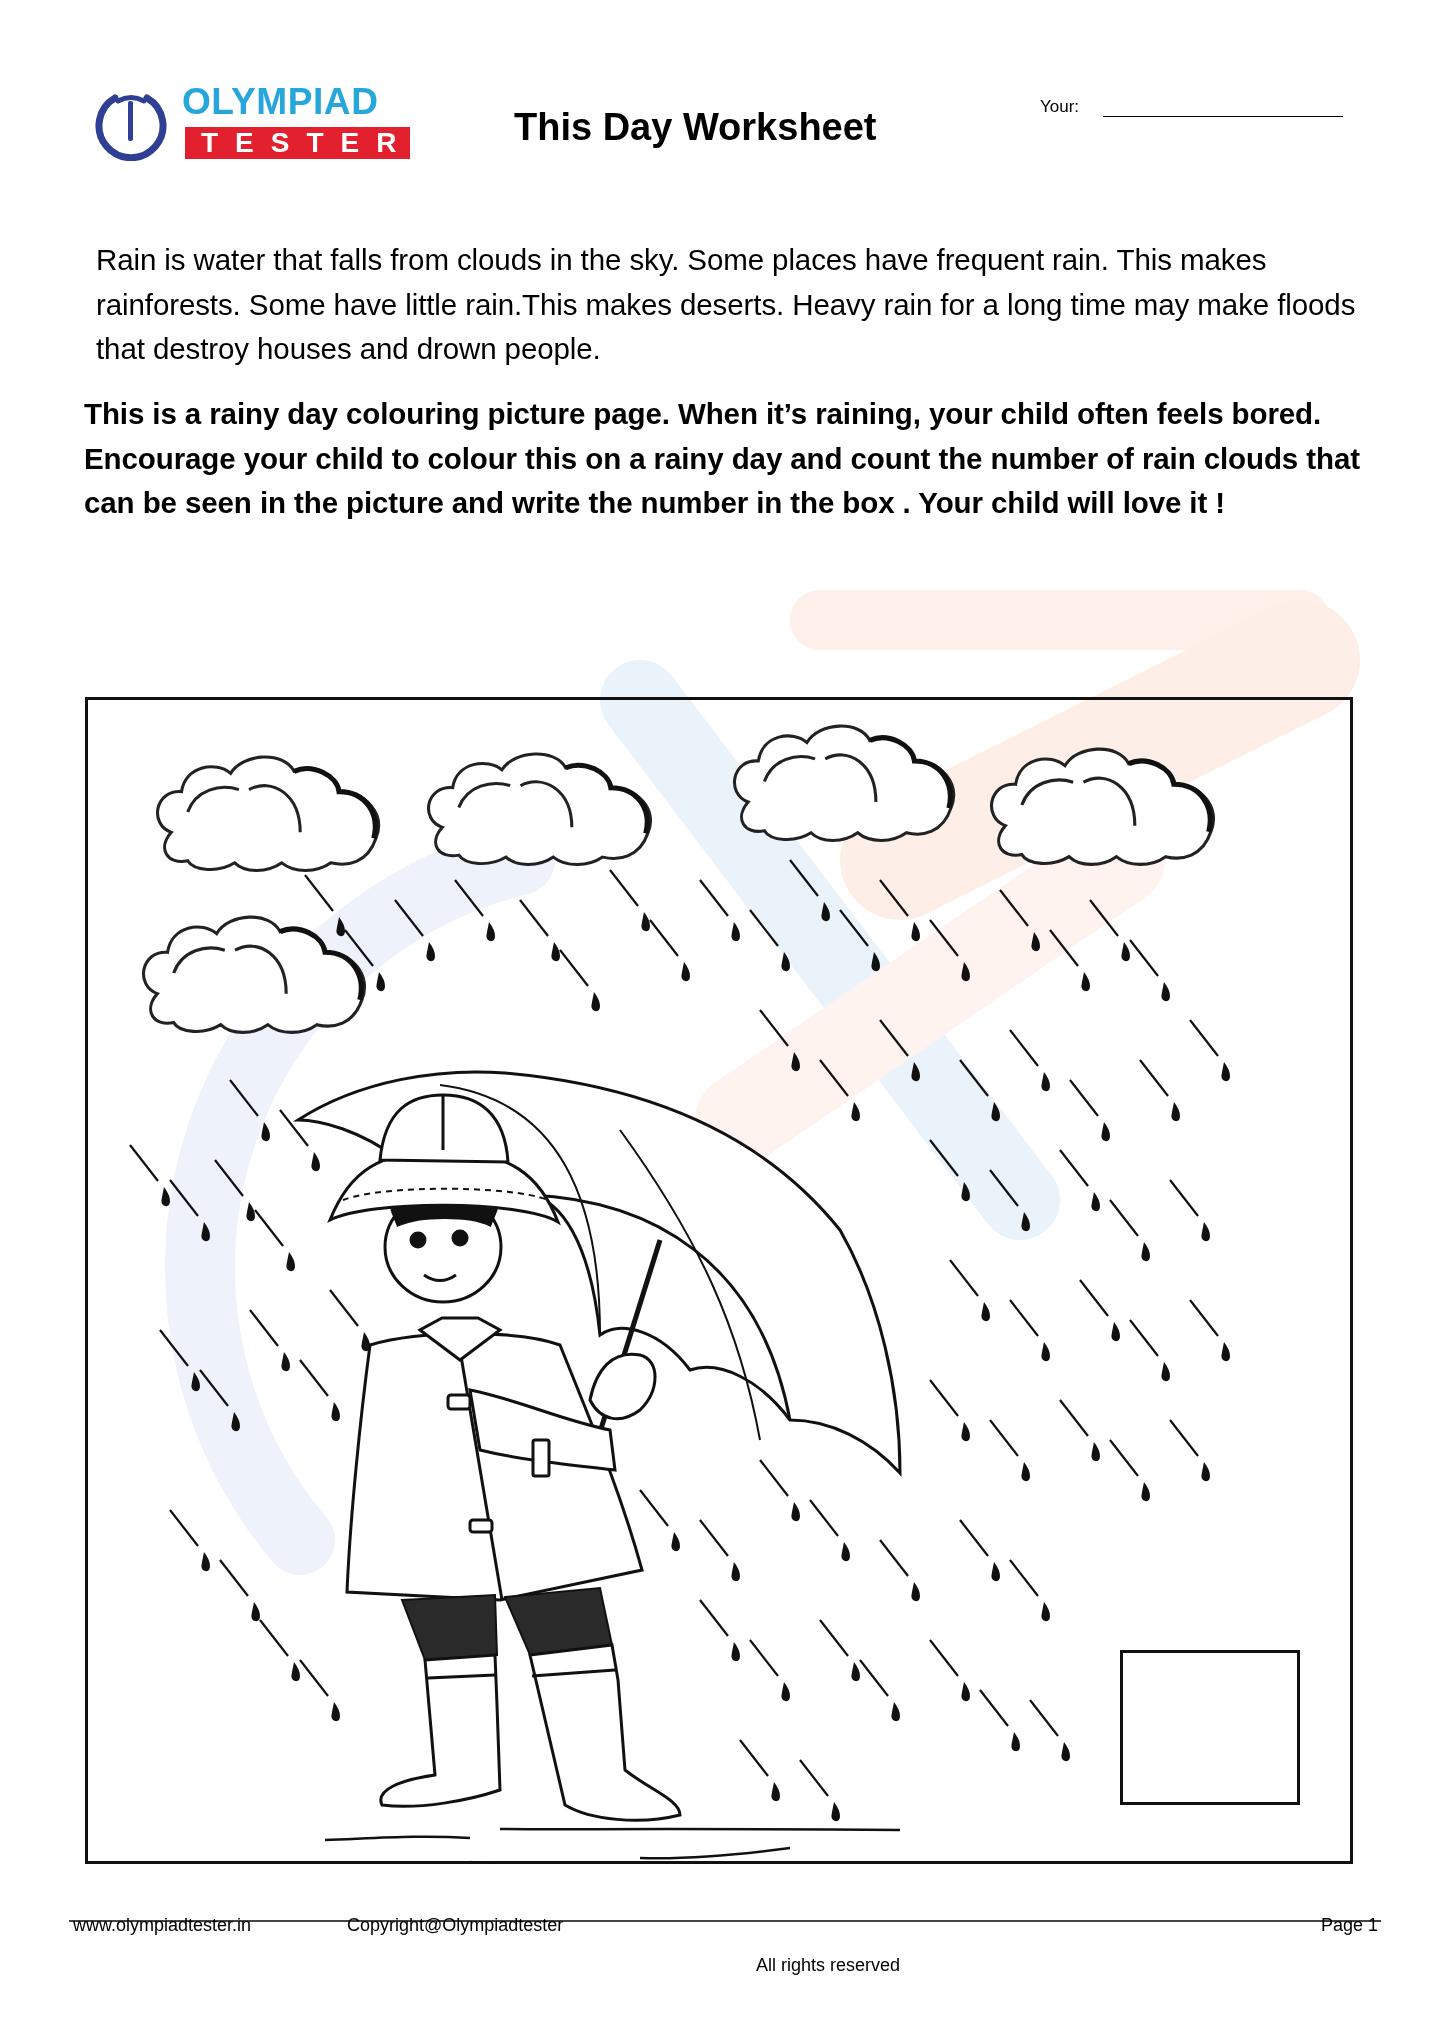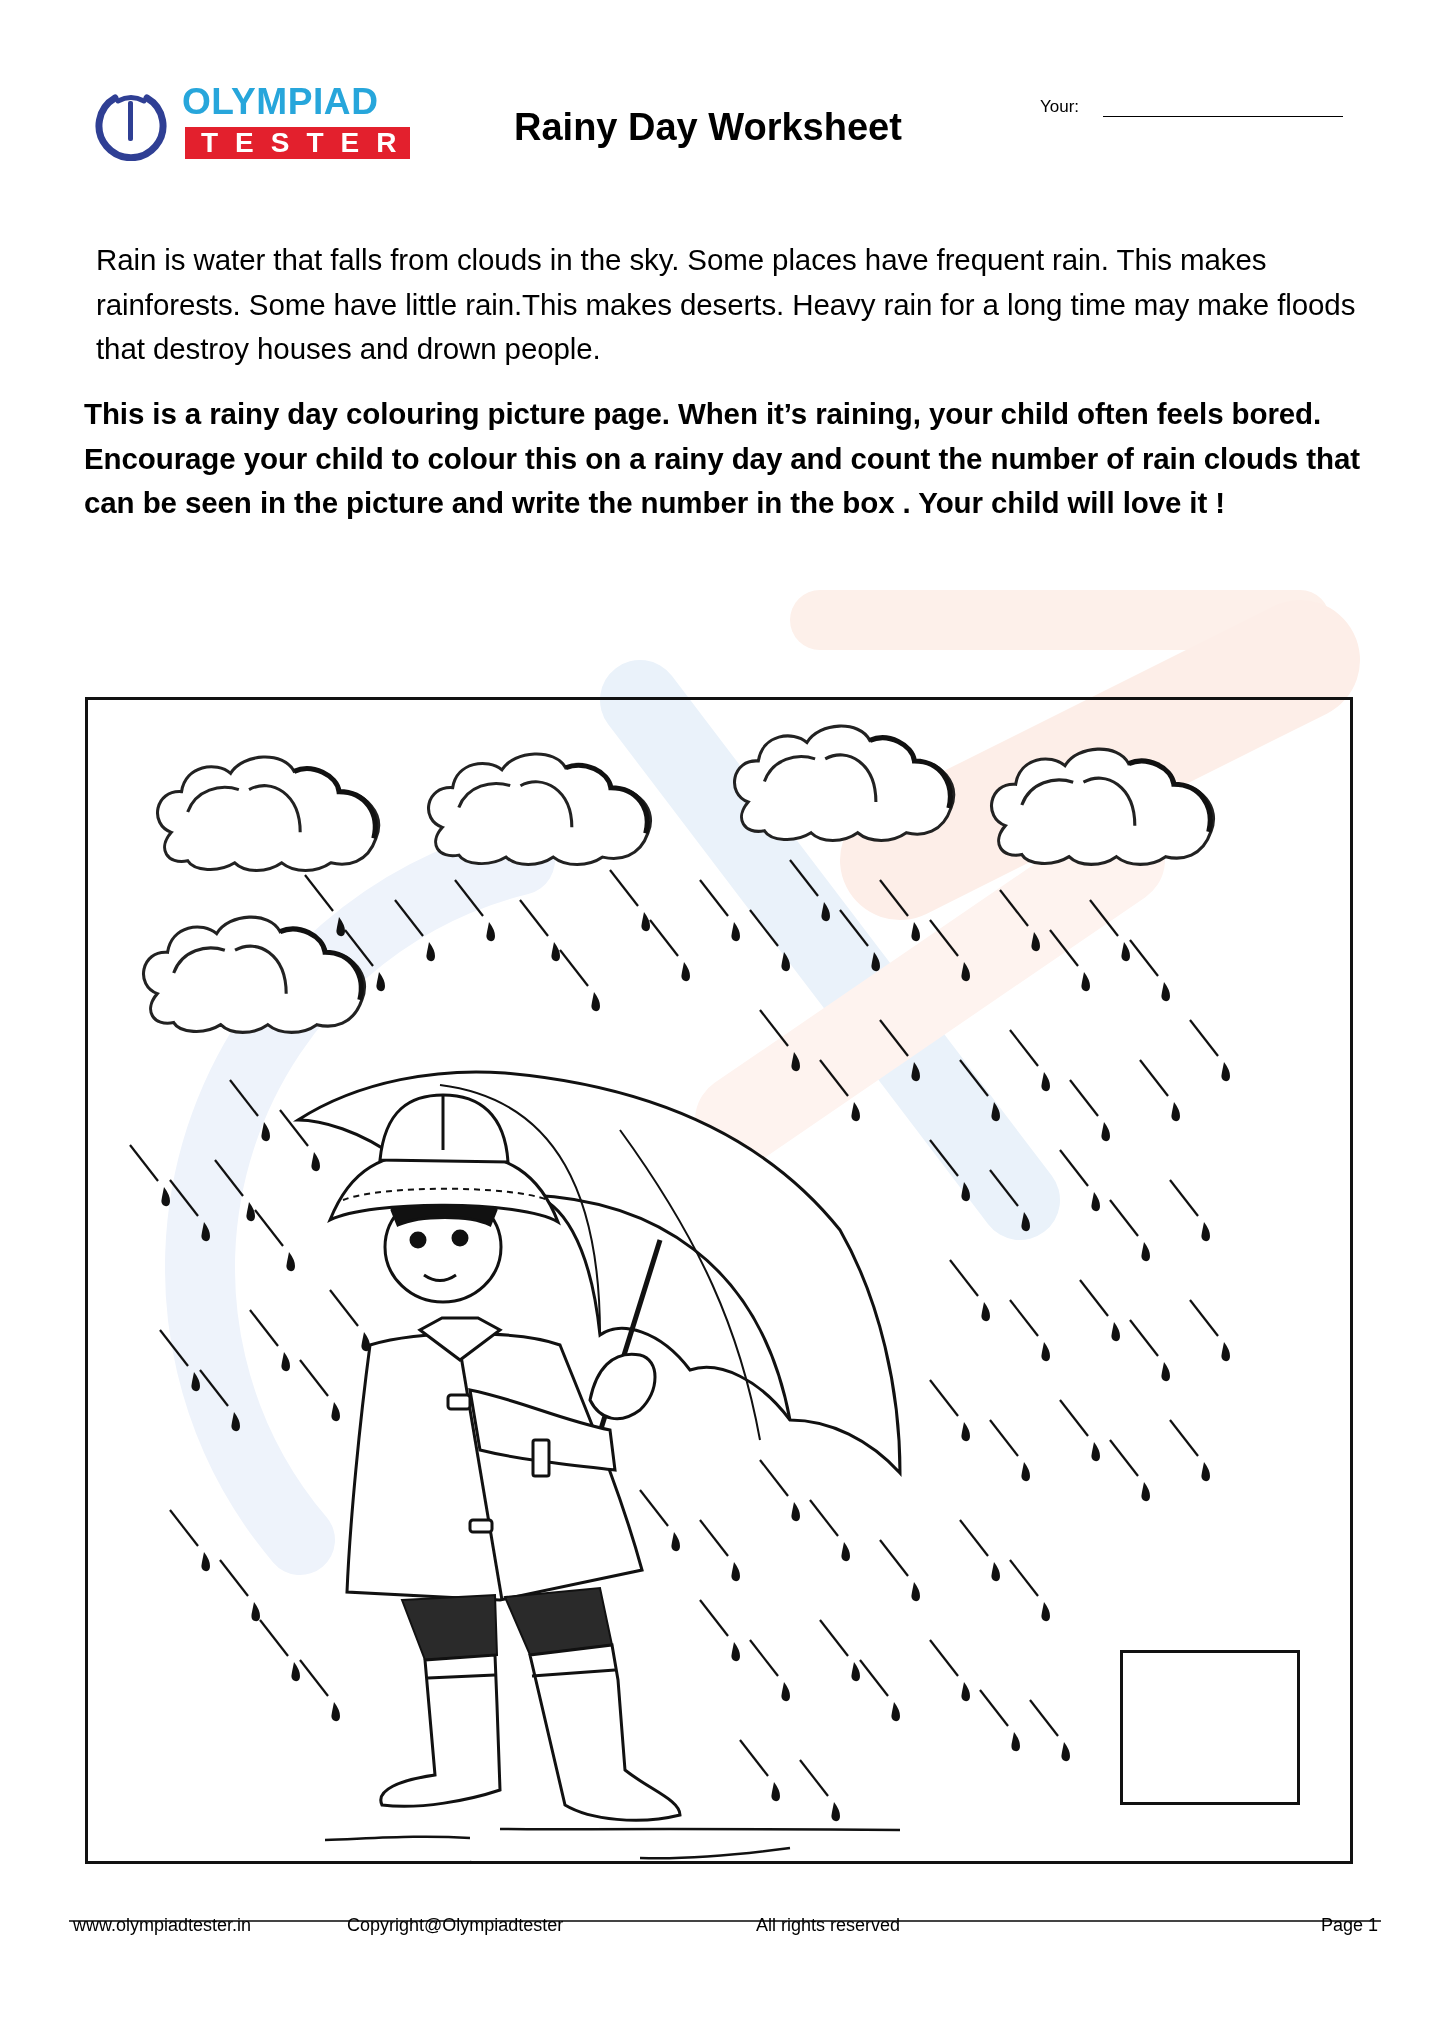--- a/index.html
+++ b/index.html
@@ -31,21 +31,21 @@
   
   .frame { left: 85px; top: 697px; width: 1268px; height: 1167px; border: 3px solid #111; box-sizing: border-box; }
   .frame svg { position: absolute; left: -3px; top: -3px; }
   .answer-box { left: 1120px; top: 1650px; width: 180px; height: 155px; border: 3.5px solid #111; box-sizing: border-box; background: #fff; }
 
   
   .footer-line { left: 69px; top: 1920px; width: 1312px; height: 0; border-top: 2px solid #444; }
   .footer-text { top: 1913px; font-size: 18px; line-height: 24px; white-space: nowrap; }
   .f-web { left: 73px; }
   .f-copy { left: 347px; }
-  .f-rights { left: 756px; }
+  .f-rights { left: 756px; margin-top: 40px; }
   .f-page { right: 67px; }
 </style>
 </head>
 <body>
 
 <svg class="watermark" viewBox="0 0 1240 1200" width="1240" height="1200">
   <g fill="none" stroke-linecap="round">
     <path d="M 180 980 A 420 420 0 0 1 400 300" stroke="#eef3fb" stroke-width="70"></path>
     <path d="M 520 140 L 900 640" stroke="#eaf2fa" stroke-width="80"></path>
     <path d="M 700 60 L 1180 60" stroke="#fdf0ea" stroke-width="60"></path>
@@ -59,21 +59,21 @@
     <path d="M 22 7 A 32 32 0 1 0 54 7" fill="none" stroke="#2f3f94" stroke-width="7" stroke-linecap="round"></path>
     <path d="M 25 10 A 28 28 0 0 1 51 10" fill="none" stroke="#2f3f94" stroke-width="5" stroke-linecap="round"></path>
     <rect x="35" y="10" width="5" height="40" rx="2" fill="#2f3f94"></rect>
   </svg>
   <div class="logo-top" style="color:#27a6db">OLYMPIAD</div>
   <div class="logo-bar" style="background:#e3202d">
     <span>TESTER</span>
   </div>
 </div>
 
-<div class="abs title">Rainy Day Worksheet</div>
+<div class="abs title">This Day Worksheet</div>
 <div class="abs name-label">Your:</div>
 <div class="abs name-line"></div>
 
 <p class="abs para para1" style="margin:12px">Rain is water that falls from clouds in the sky. Some places have frequent rain. This makes rainforests. Some have little rain.This makes deserts. Heavy rain for a long time may make floods that destroy houses and drown people.</p>
 <p class="abs para para2" style="margin:0">This is a rainy day colouring picture page. When it’s raining, your child often feels bored. Encourage your child to colour this on a rainy day and count the number of rain clouds that can be seen in the picture and write the number in the box . Your child will love it !</p>
 
 <div class="abs frame">
   <svg id="pic" width="1268" height="1167" viewBox="85 697 1268 1167">
     <defs>
       <g id="drop">

